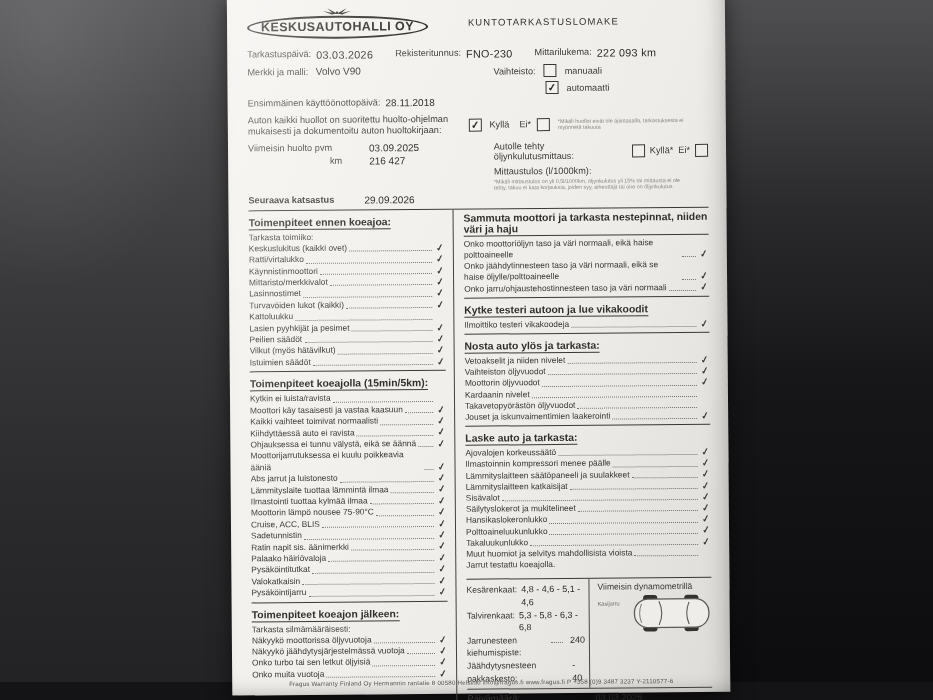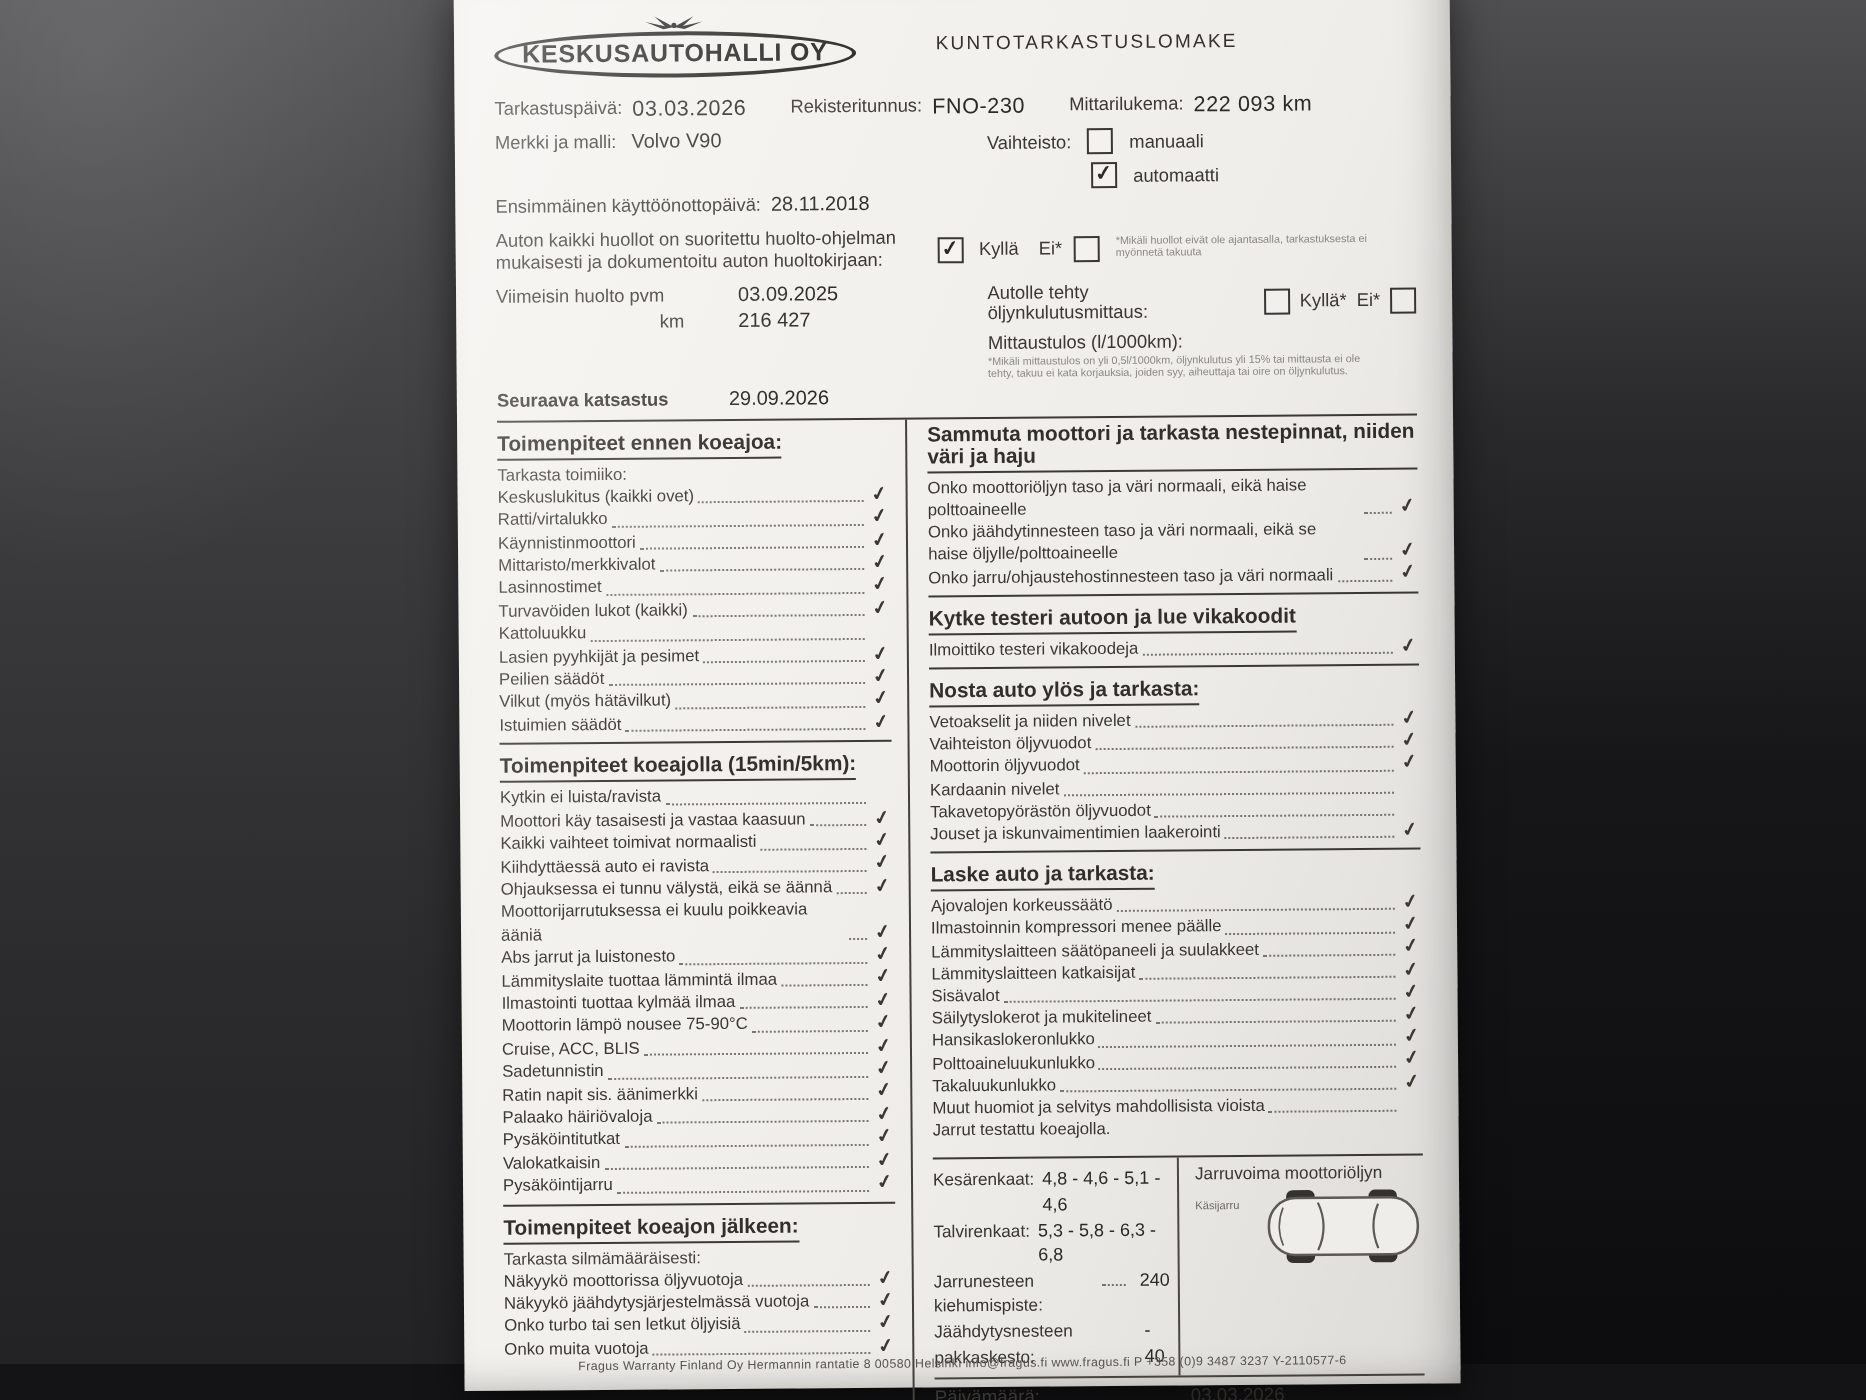--- a/index.html
+++ b/index.html
@@ -573,21 +573,21 @@
             <span>Jarrunesteen kiehumispiste:</span>
             <span class="tdots"></span>
             <span class="tval">240</span>
           </div>
           <div class="trow">
             <span>Jäähdytysnesteen pakkaskesto:</span>
             <span class="tval">- 40</span>
           </div>
         </div>
         <div class="dyna">
-          <div class="dyna-title">Jarruvoima moottoriöljyn</div>
+          <div class="dyna-title">Viimeisin dynamometrillä</div>
           <span class="kasijarru">Käsijarru</span>
           <svg class="car" width="80" height="38" viewBox="0 0 100 48">
             <rect x="14" y="1" width="18" height="9" rx="4" fill="#34322e"></rect>
             <rect x="66" y="1" width="18" height="9" rx="4" fill="#34322e"></rect>
             <rect x="14" y="38" width="18" height="9" rx="4" fill="#34322e"></rect>
             <rect x="66" y="38" width="18" height="9" rx="4" fill="#34322e"></rect>
             <rect x="3" y="6" width="94" height="36" rx="17" fill="#eeedea" stroke="#5d5a55" stroke-width="1.6"></rect>
             <path d="M34 9 q7 15 0 30" fill="none" stroke="#5d5a55" stroke-width="1.4"></path>
             <path d="M72 10 q-6 14 0 28" fill="none" stroke="#5d5a55" stroke-width="1.4"></path>
             <path d="M12 12 q-5 12 0 24" fill="none" stroke="#5d5a55" stroke-width="1"></path>

